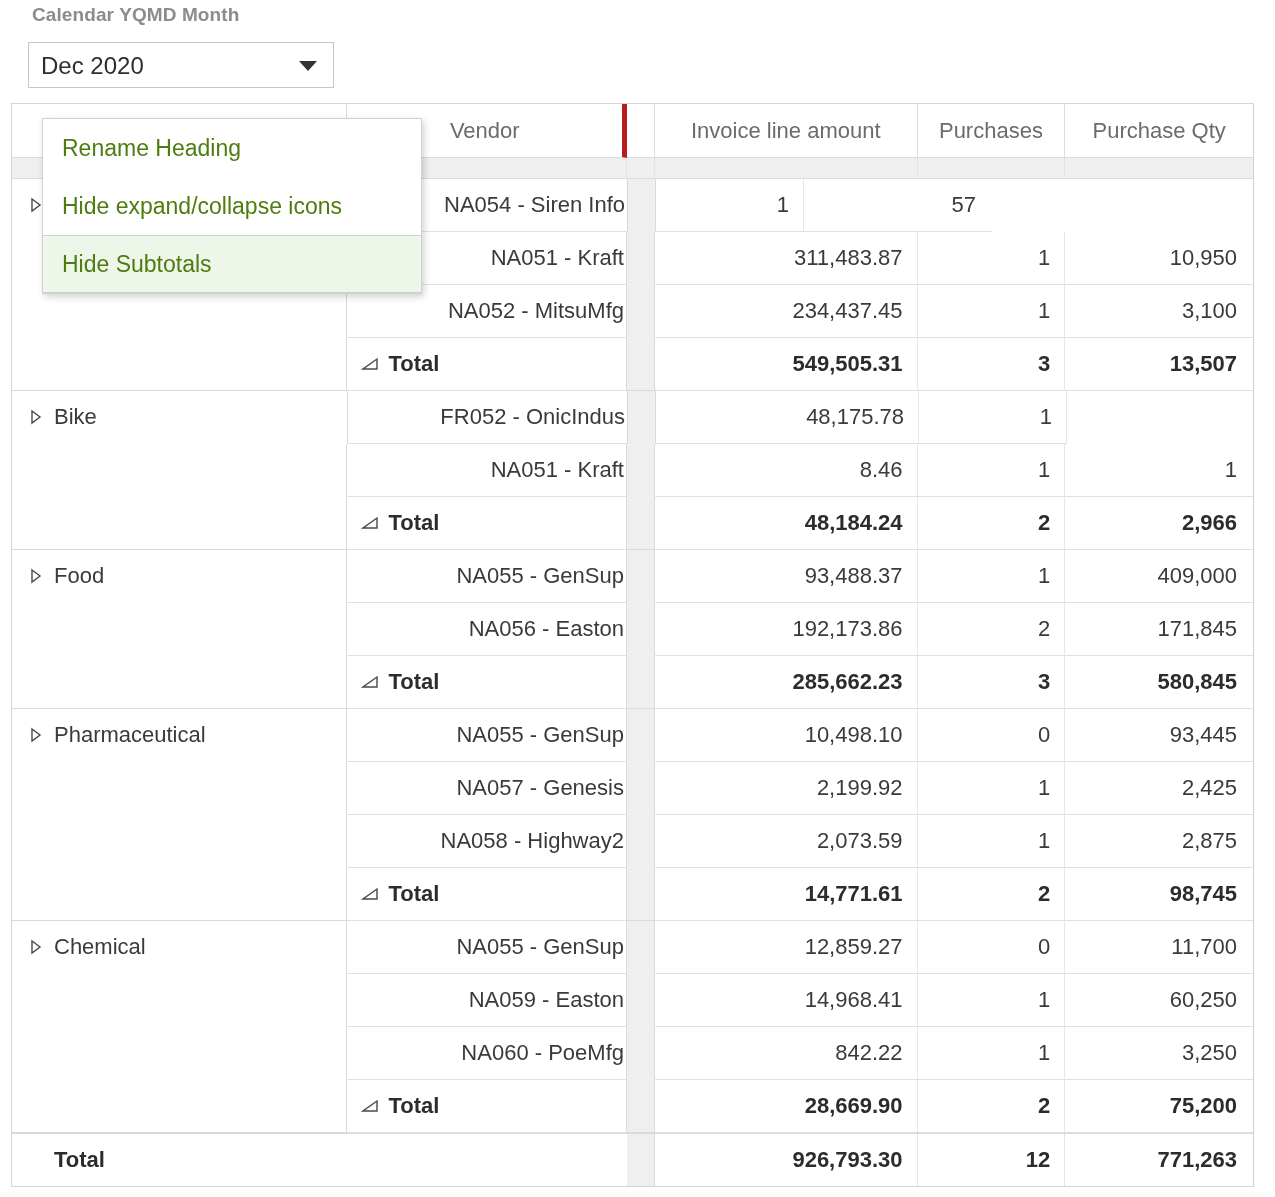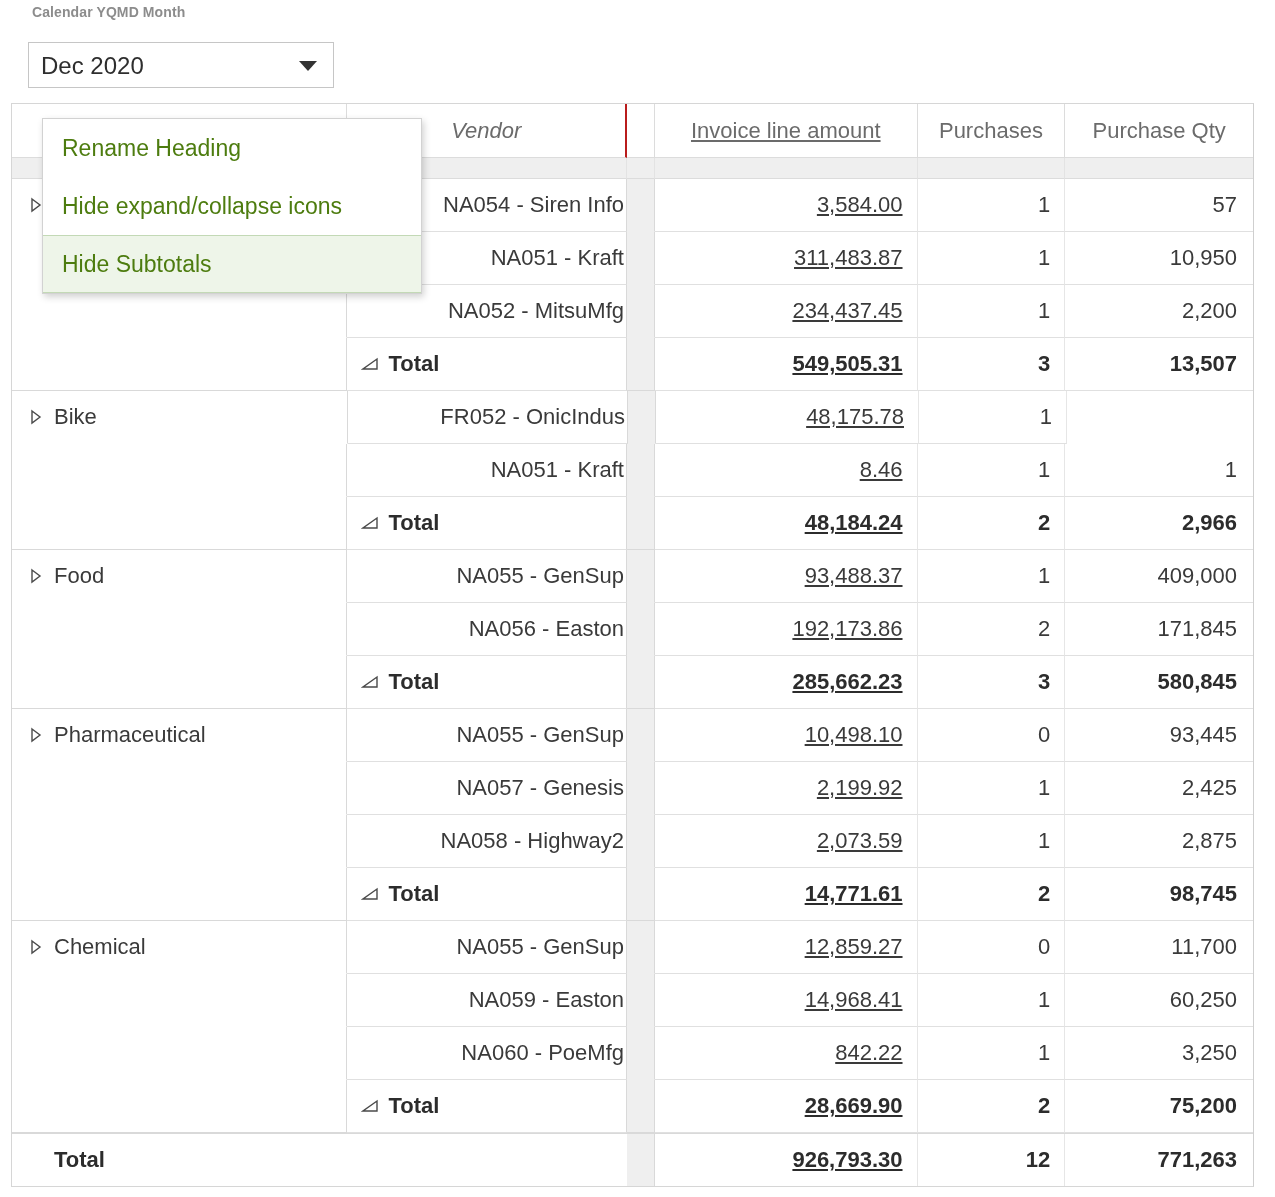--- a/index.html
+++ b/index.html
@@ -20,21 +20,21 @@
   #filter-pane {
     position: absolute;
     left: 0; top: 0;
     width: 1275px;
     height: 103px;
   }
   #filter-label {
     position: absolute;
     left: 32px;
     top: 4px;
-    font-size: 14px;
+    font-size: 19px;
     font-weight: bold;
     color: #8c8c8c;
     letter-spacing: .1px;
     white-space: nowrap;
   }
   #filter-select {
     position: absolute;
     left: 28px;
     top: 42px;
     width: 306px;
@@ -83,38 +83,38 @@
     display: flex;
     align-items: center;
     font-size: 22px;
     color: #3a3a3a;
     overflow: hidden;
     white-space: nowrap;
   }
   .c-cat   { width: 336px; padding-left: 18px; }
   .c-vend  { width: 280px; justify-content: flex-end; padding-right: 2px; }
   .c-gap   { width: 28px;  background: #efefef; }
-  .c-amt   { width: 263px; justify-content: flex-end; padding-right: 14px; text-decoration: underline; }
+  .c-amt   { width: 263px; justify-content: flex-end; padding-right: 14px; }
   .c-pur   { width: 148px; justify-content: flex-end; padding-right: 14px; }
   .c-qty   { width: 188px; justify-content: flex-end; padding-right: 16px; }
 
   
   #header-row { height: 54px; }
   #header-row .pcell {
     color: #6b6b6b;
     font-size: 22px;
     border-bottom: 1px solid #dcdcdc;
     background: #ffffff;
   }
   #header-row .c-vend { justify-content: center; padding-right: 0; }
   #header-row .c-amt,
   #header-row .c-pur,
   #header-row .c-qty { justify-content: center; padding-right: 0; }
   #header-row .c-cat { border-right: 1px solid #dcdcdc; }
-  #header-row .c-vend { border-right: 2px solid #b91c1c; font-style: italic; }
+  #header-row .c-vend { border-right: 5px solid #b91c1c; }
   #header-row .c-gap { background: #ffffff; border-right: 1px solid #dcdcdc; }
   #header-row .c-amt { border-right: 1px solid #dcdcdc; }
   #header-row .c-pur { border-right: 1px solid #dcdcdc; }
 
   
   #filter-band { height: 21px; }
   #filter-band .pcell {
     background: #efefef;
     border-bottom: 1px solid #dcdcdc;
   }
@@ -244,39 +244,38 @@
           <span class="cat-cell-inner">
             <span class="expand-icon">
               <svg width="12" height="16" viewBox="0 0 12 16">
                 <path d="M2 2 L10 8 L2 14 Z" fill="none" stroke="#4a4a4a" stroke-width="1.4"></path>
               </svg>
             </span>
           </span>
         </div>
         <div class="pcell c-vend">NA054 - Siren Info</div>
         <div class="pcell c-gap"></div>
-        <div class="pcell c-amt">3,584.00</div>
         <div class="pcell c-pur">1</div>
         <div class="pcell c-qty">57</div>
       </div>
       <div class="prow body-row">
         <div class="pcell c-cat"></div>
         <div class="pcell c-vend">NA051 - Kraft</div>
         <div class="pcell c-gap"></div>
         <div class="pcell c-amt">311,483.87</div>
         <div class="pcell c-pur">1</div>
         <div class="pcell c-qty">10,950</div>
       </div>
       <div class="prow body-row">
         <div class="pcell c-cat"></div>
         <div class="pcell c-vend">NA052 - MitsuMfg</div>
         <div class="pcell c-gap"></div>
         <div class="pcell c-amt">234,437.45</div>
         <div class="pcell c-pur">1</div>
-        <div class="pcell c-qty">2,200</div>
+        <div class="pcell c-qty">3,100</div>
       </div>
       <div class="prow body-row subtotal group-end">
         <div class="pcell c-cat"></div>
         <div class="pcell c-vend">
           <span class="subtotal-icon">
             <svg width="18" height="16" viewBox="0 0 18 16">
               <path d="M2 13 L16 13 L16 3 Z" fill="none" stroke="#4a4a4a" stroke-width="1.4"></path>
             </svg>
           </span>
           <span>Total</span>

